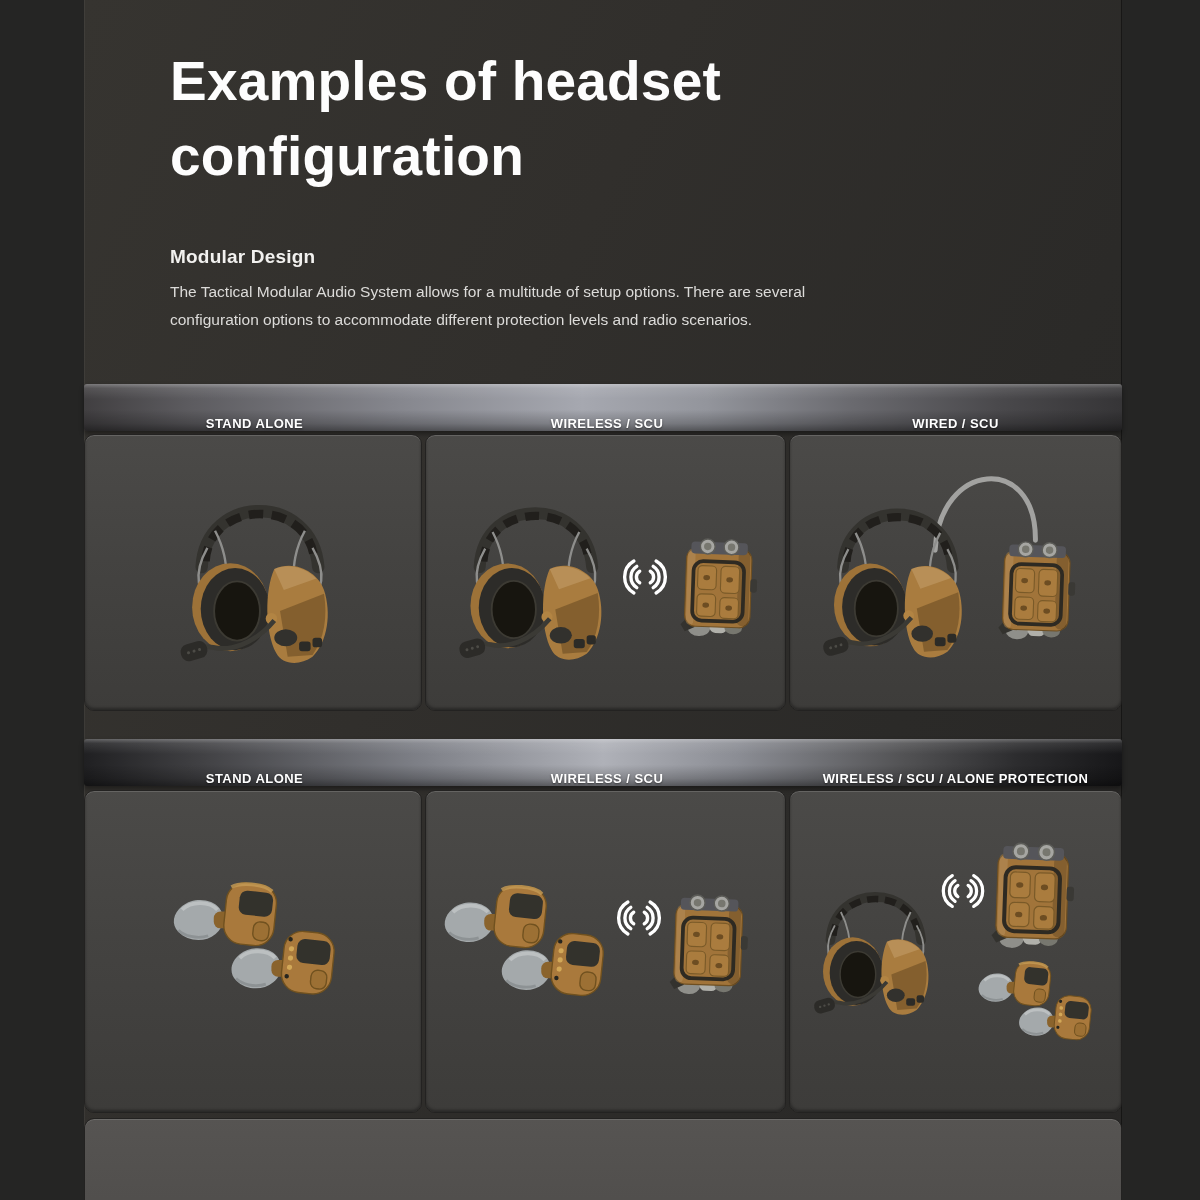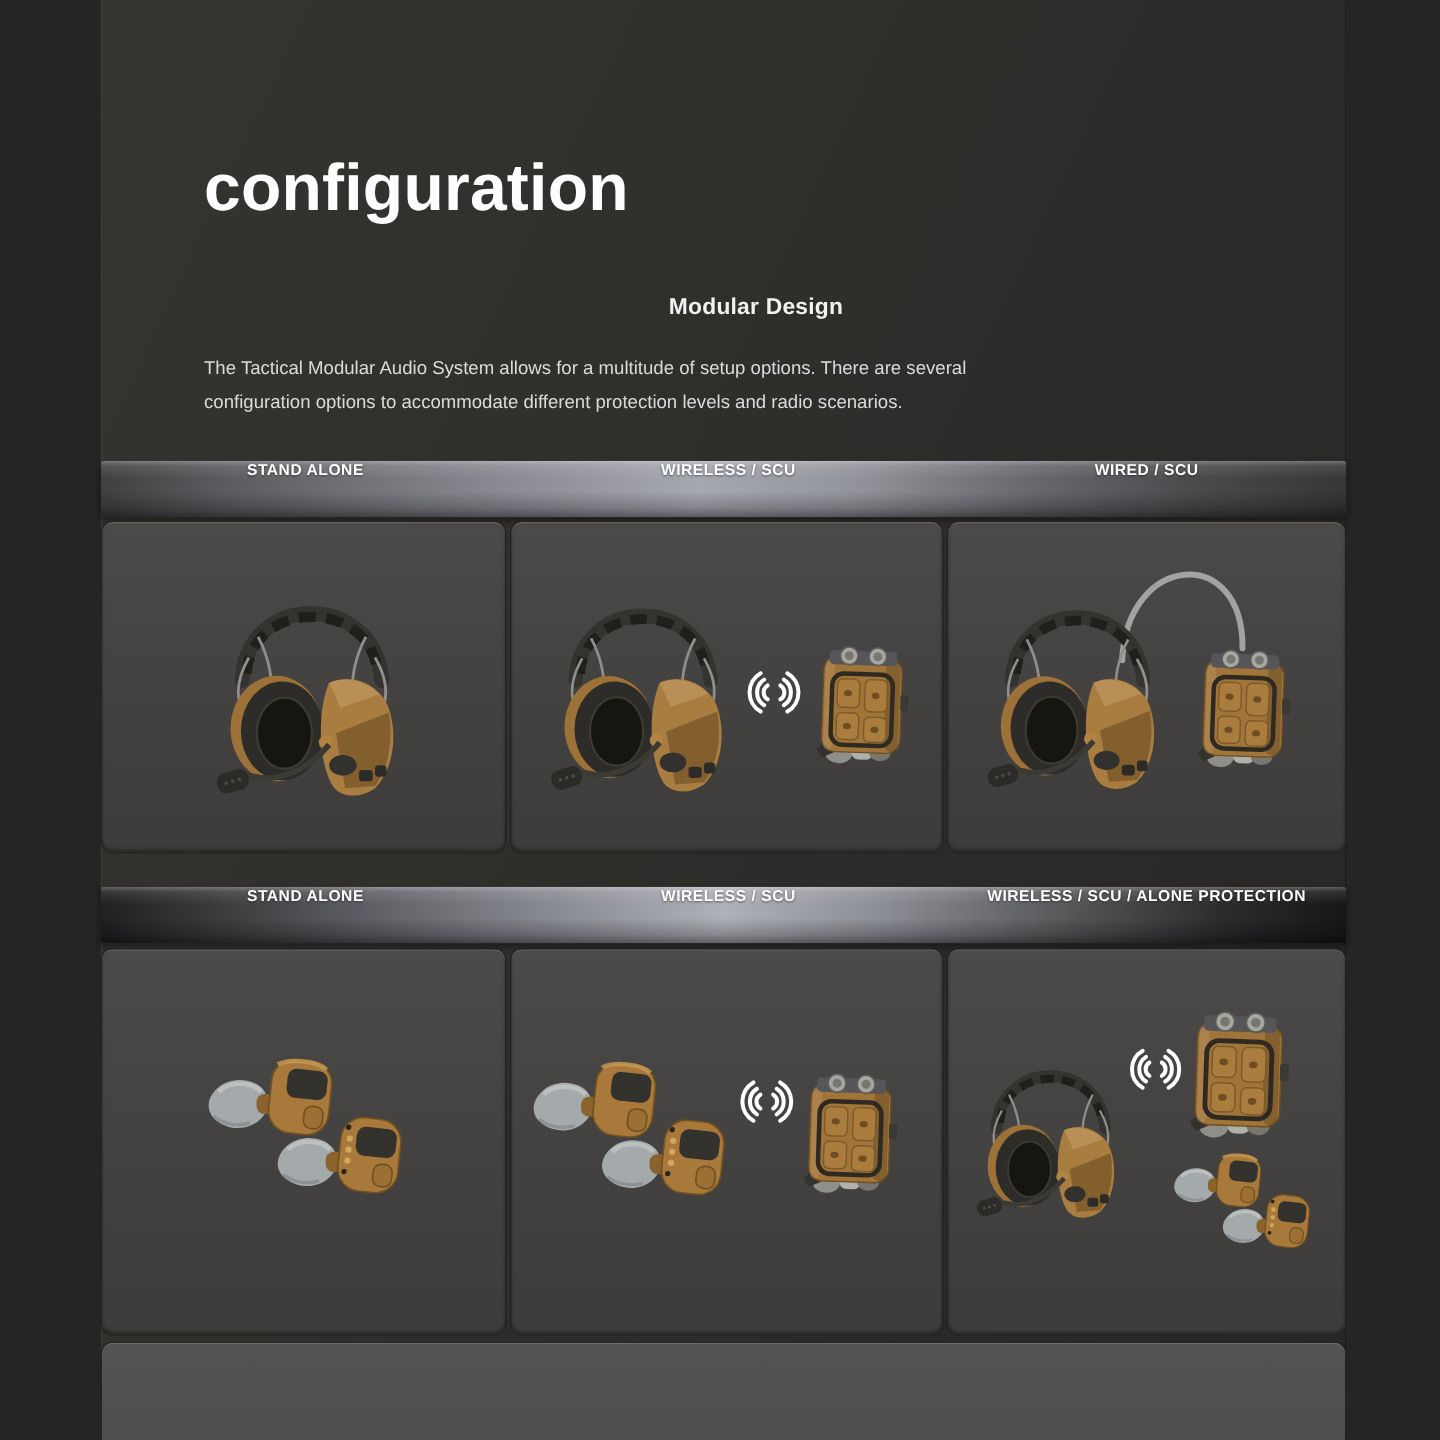--- a/index.html
+++ b/index.html
@@ -10,34 +10,34 @@
   }
   .content{
     position:absolute;left:84px;top:0;width:1038px;height:1200px;
     background:linear-gradient(115deg,#363430 0%,#312f2c 38%,#2b2a28 72%,#282726 100%);
     box-shadow:inset 1px 0 0 rgba(255,255,255,.05), inset -1px 0 0 rgba(0,0,0,.45);
   }
   .hero{position:absolute;left:86px;top:44px;width:920px;}
   .hero h1{
     margin:0;font-size:55px;line-height:75px;font-weight:700;color:#fdfdfd;letter-spacing:.2px;
   }
-  .hero h3{margin:52px 0 0;font-size:19px;font-weight:700;color:#f2f1ef;letter-spacing:.2px;text-align:center;}
-  .hero p{margin:26px 0 0;font-size:15.5px;line-height:27.5px;color:#dcdbd9;max-width:714px;}
+  .hero h3{margin:52px 0 0;font-size:19px;font-weight:700;color:#f2f1ef;letter-spacing:.2px;}
+  .hero p{margin:10px 0 0;font-size:15.5px;line-height:27.5px;color:#dcdbd9;max-width:714px;}
 
   .bar{
     position:absolute;left:0;width:1038px;height:47px;display:flex;border-radius:3px;
     box-shadow:0 3px 5px rgba(0,0,0,.4);
   }
   .bar-row1{top:384px;background:
     linear-gradient(180deg,rgba(255,255,255,.30) 0%,rgba(255,255,255,.10) 9%,rgba(255,255,255,0) 32%,rgba(0,0,0,0) 55%,rgba(0,0,0,.22) 84%,rgba(0,0,0,.45) 100%),
     linear-gradient(90deg,#413f41 0%,#5c5b5f 10%,#85868d 30%,#a6a8b0 48%,#93959c 60%,#6a6a6f 74%,#4a494c 88%,#363537 100%);}
   .bar-row2{top:739px;background:
     linear-gradient(180deg,rgba(255,255,255,.30) 0%,rgba(255,255,255,.10) 9%,rgba(255,255,255,0) 32%,rgba(0,0,0,0) 55%,rgba(0,0,0,.22) 84%,rgba(0,0,0,.45) 100%),
     linear-gradient(90deg,#202022 0%,#434346 12%,#7d7f86 32%,#afb1b8 50%,#8b8d94 63%,#525254 79%,#2c2c2e 90%,#171719 100%);}
-  .bar-cell{display:flex;align-items:flex-start;justify-content:center;height:100%;}
+  .bar-cell{display:flex;align-items:flex-end;justify-content:center;height:100%;}
   .bar-cell.c1{width:341px;} .bar-cell.c2{width:364px;} .bar-cell.c3{width:333px;}
   .bar-label{font-size:13px;font-weight:700;color:#ffffff;letter-spacing:.45px;text-shadow:0 1px 2px rgba(0,0,0,.5);}
 
   .row{position:absolute;left:0;width:1038px;display:flex;gap:3px;}
   .row1{top:434px;height:277px;}
   .row2{top:790px;height:323px;}
   .panel{
     position:relative;border-radius:10px;box-sizing:border-box;
     background:linear-gradient(180deg,#4b4a48 0%,#444341 45%,#3d3c3a 100%);
     border:1px solid #232221;
@@ -164,21 +164,21 @@
     </symbol>
   </defs>
 </svg>
 
 <div class="edge-strip edge-left"></div>
 <div class="edge-strip edge-right"></div>
 
 <div class="content">
 
   <div class="hero">
-    <h1><br><span>configuration</span></h1>
+    <h1><span>Examples of headset</span><br><span>configuration</span></h1>
     <h3>Modular Design</h3>
     <p>The Tactical Modular Audio System allows for a multitude of setup options. There are several configuration options to accommodate different protection levels and radio scenarios.</p>
   </div>
 
   <div class="bar bar-row1">
     <div class="bar-cell c1">
         <span class="bar-label">STAND ALONE</span>
       </div>
     <div class="bar-cell c2">
         <span class="bar-label">WIRELESS / SCU</span>

